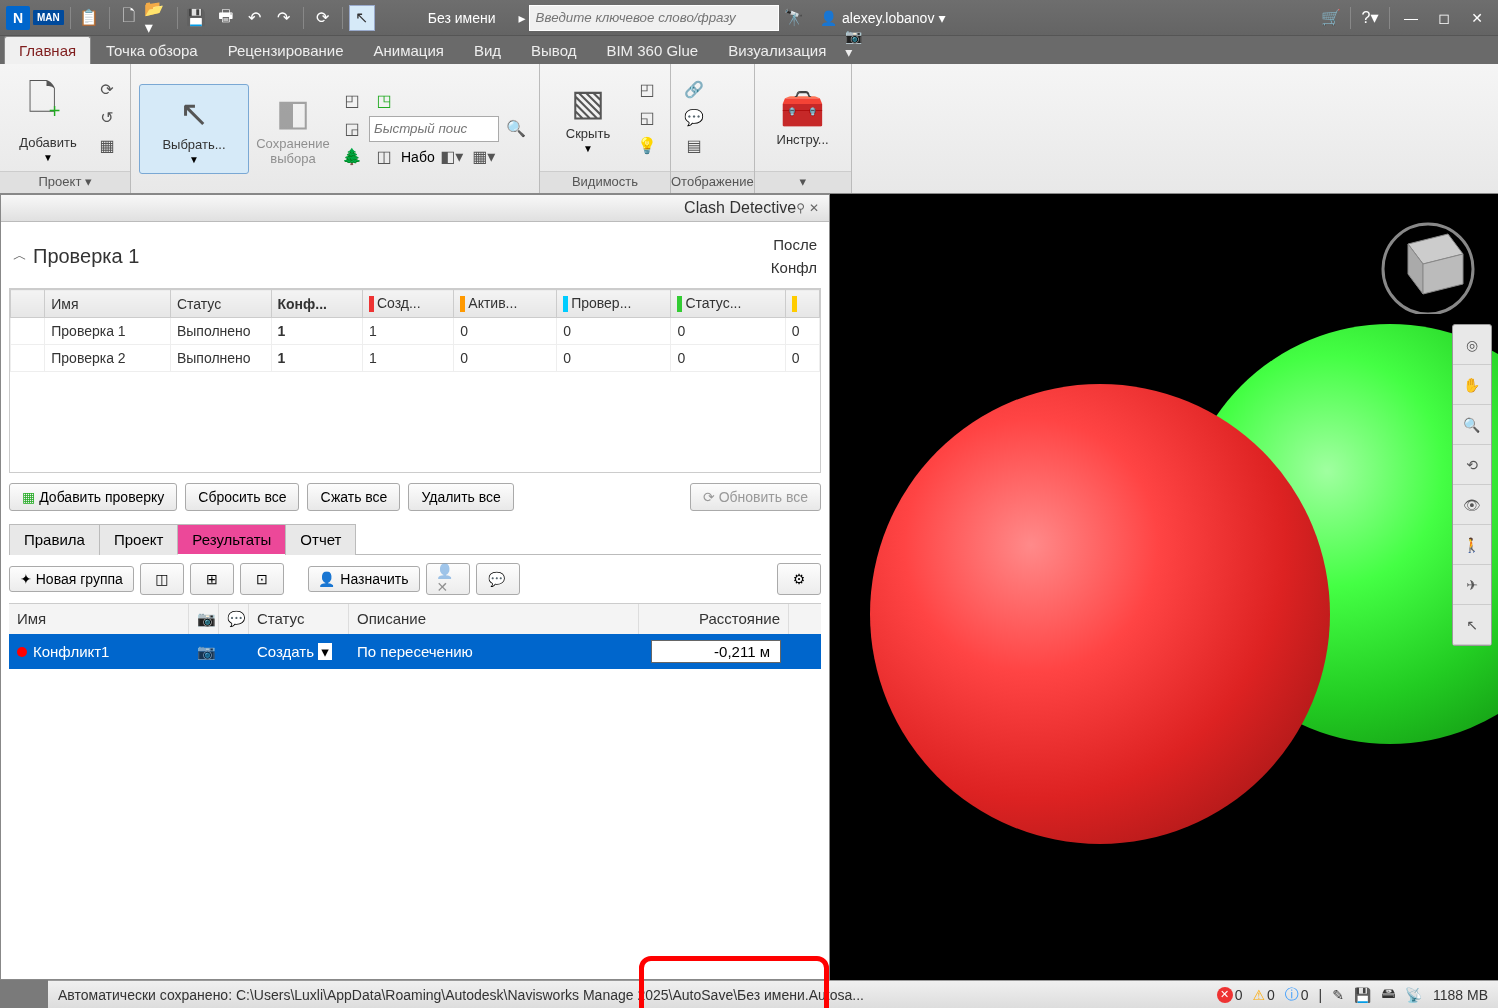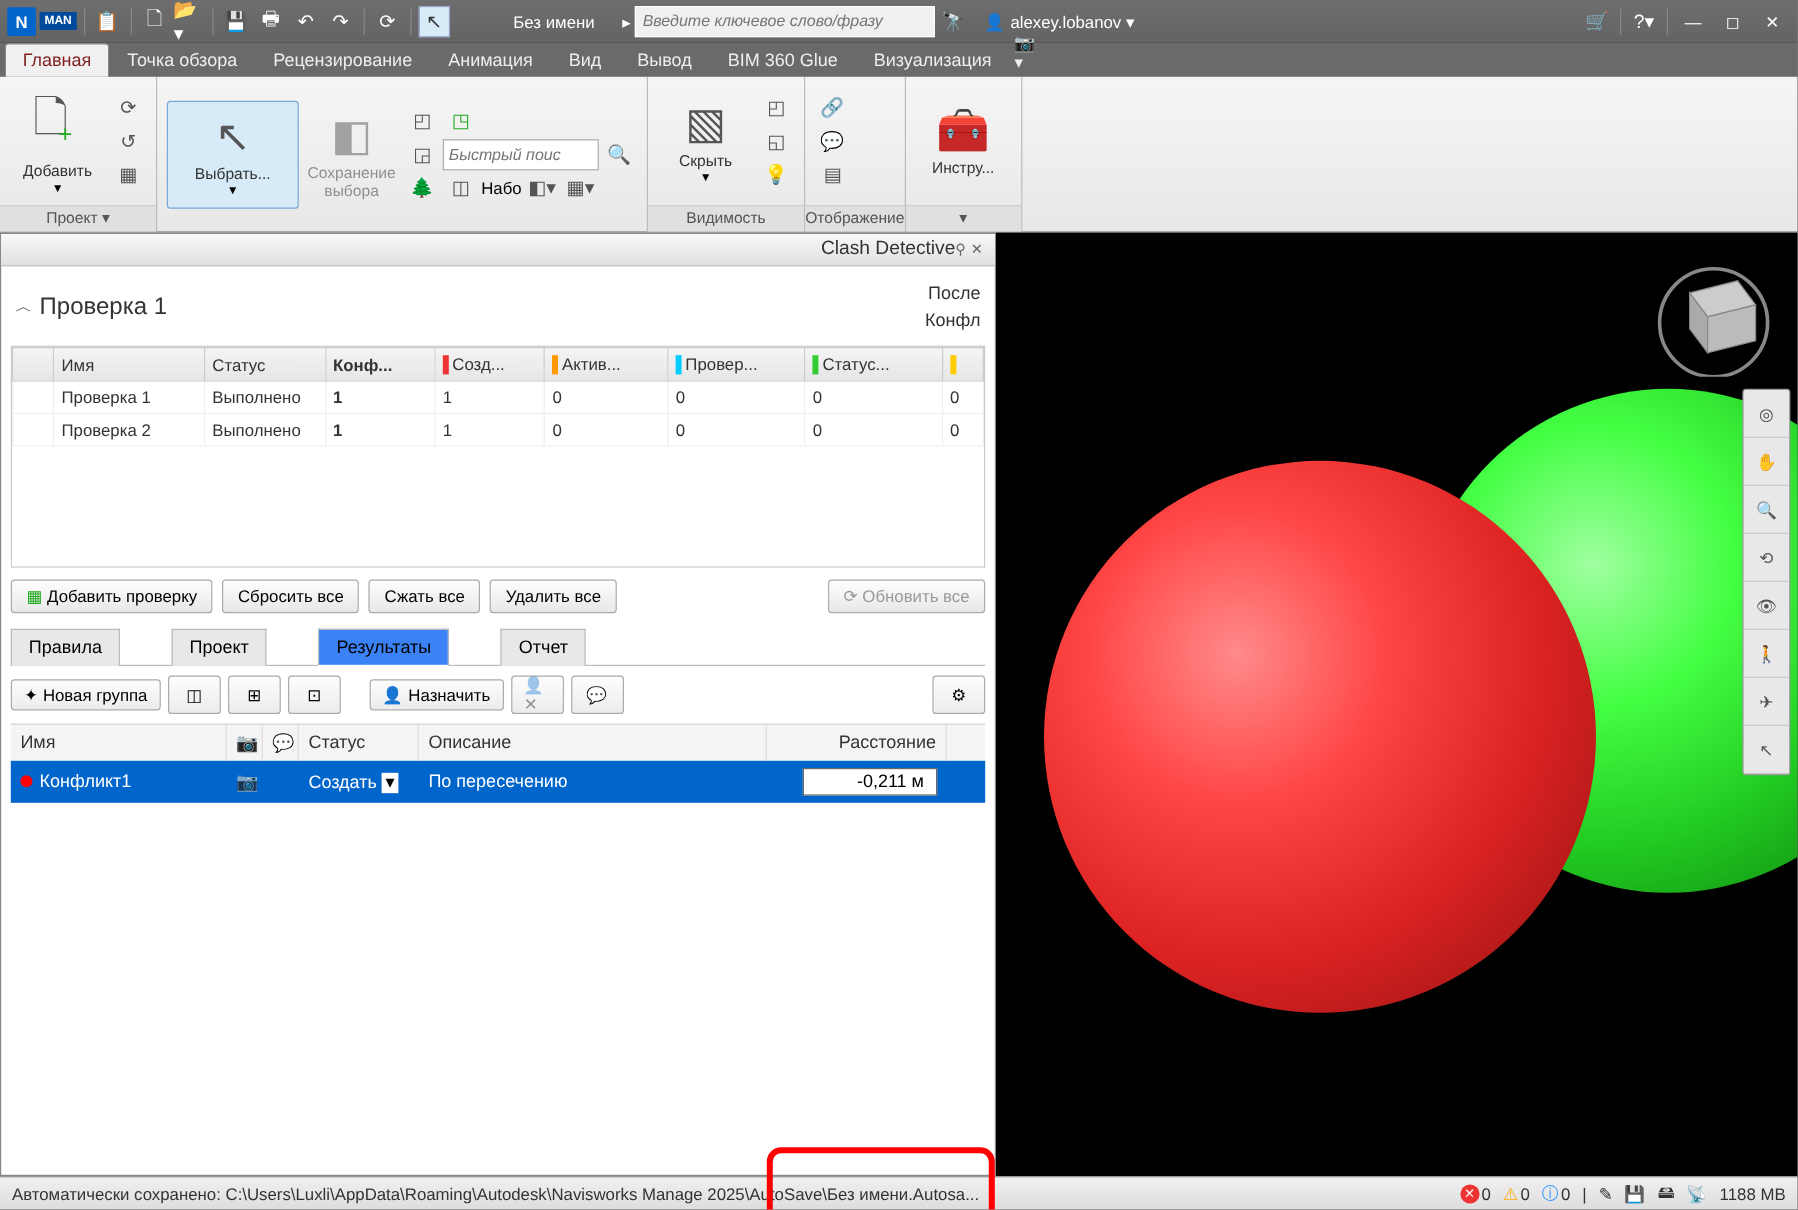--- a/index.html
+++ b/index.html
@@ -50,52 +50,52 @@
 .check-header .right { text-align:right; color:#333; font-size:15px;}
 .checks-table { border:1px solid #ccc; margin-top:8px; }
 .checks-table table { width:100%; border-collapse:collapse; font-size:14px;}
 .checks-table th { background:linear-gradient(#f4f4f4,#e6e6e6); border:1px solid #ccc; padding:5px 6px; text-align:left; font-weight:normal; color:#333; white-space:nowrap; overflow:hidden;}
 .checks-table td { border:1px solid #eee; padding:5px 6px; color:#333; white-space:nowrap; overflow:hidden;}
 .colmark { display:inline-block; width:5px; height:16px; vertical-align:middle; margin-right:3px;}
 .checks-empty { height:100px; }
 .check-buttons { display:flex; gap:8px; margin:10px 0;}
 .cbtn { padding:5px 12px; background:linear-gradient(#fdfdfd,#e8e8e8); border:1px solid #aaa; border-radius:3px; cursor:pointer; font-size:14px; display:flex; align-items:center; gap:4px;}
 .cbtn.disabled { color:#999; }
-.subtabs { display:flex; border-bottom:1px solid #bbb; margin-top:2px;gap:44px;}
+.subtabs { display:flex; border-bottom:1px solid #bbb; margin-top:2px;}
 .subtabs .stab { padding:6px 14px; border:1px solid #bbb; border-bottom:none; background:#e8e8e8; margin-right:-1px; cursor:pointer; font-size:15px; position:relative; top:1px;}
-.subtabs .stab.active { background:#3b82f6; border-bottom:1px solid #fff;}
+.subtabs .stab.active { background:#ec4899; border-bottom:1px solid #fff;}
 .toolbar2 { display:flex; gap:6px; padding:8px 0; align-items:center;}
 .tbtn { padding:4px 10px; border:1px solid #aaa; background:linear-gradient(#fdfdfd,#ececec); border-radius:3px; cursor:pointer; display:flex; align-items:center; gap:4px; font-size:14px;}
 .ticon2 { width:22px; height:22px; display:inline-flex; align-items:center; justify-content:center;}
 .results-table { flex:1; border-top:1px solid #ccc; }
 .results-table .rhdr { display:flex; background:#f4f4f4; }
 .results-table .rhdr > div { padding:6px 8px; font-size:15px; color:#333; border-right:1px solid #ddd;}
 .results-table .rrow { display:flex; background:#0066cc; color:#fff; align-items:center;}
 .results-table .rrow > div { padding:6px 8px; font-size:15px;}
 .col-name { width:180px;}
 .col-cam { width:30px; text-align:center;}
 .col-com { width:30px; text-align:center;}
 .col-status { width:100px;}
 .col-desc { width:290px;}
 .col-dist { width:150px; text-align:right;}
 .dot { display:inline-block; width:10px; height:10px; border-radius:50%; background:#ff0000; margin-right:6px;}
-.dist-box { background:#fff; color:#000; padding:2px 10px; border:1px solid #666; display:inline-block; text-align:right; width:112px;}
+.dist-box { background:#fff; color:#000; padding:2px 10px; border:1px solid #666; display:inline-block; text-align:right; width:130px;}
 .red-highlight { position:absolute; border:5px solid #ff0000; border-radius:12px; pointer-events:none;}
 
 
 .viewport { flex:1; background:#000; position:relative;}
 .sphere { position:absolute; border-radius:50%; }
 .sphere.red { width:460px; height:460px; left:40px; top:190px; background: radial-gradient(circle at 35% 35%, #ff8a8a, #ff4444 30%, #dd2222 60%, #881111); }
 .sphere.green { width:420px; height:420px; left:350px; top:130px; background: radial-gradient(circle at 35% 35%, #a0ffa0, #44ff44 30%, #22cc22 60%, #0a770a); }
 .viewcube { position:absolute; top:20px; right:20px; width:100px; height:100px; }
 .navbar { position:absolute; right:6px; top:130px; width:40px; background:#e8e8e8; border:1px solid #999; border-radius:3px; display:flex; flex-direction:column;}
 .navbar .nbtn { height:40px; display:flex; align-items:center; justify-content:center; border-bottom:1px solid #ccc; cursor:pointer; color:#555;}
 
 
-.statusbar { height:28px; background:linear-gradient(#f0f0f0,#ddd); border-top:1px solid #999; display:flex; align-items:center; padding:0 10px; font-size:14px; color:#333; gap:10px;}
+.statusbar { height:28px; background:linear-gradient(#f0f0f0,#ddd); border-top:1px solid #999; display:flex; align-items:center; padding:0 10px; font-size:14px; color:#333; gap:10px;margin-left:48px;}
 .statusbar .sfill { flex:1; white-space:nowrap; overflow:hidden;}
 .sicon { display:inline-flex; align-items:center; gap:2px;}
 </style>
 </head>
 <body>
 
 <div class="titlebar">
   <div class="nicon">N</div>
   <div class="man">MAN</div>
   <div class="sep"></div>

